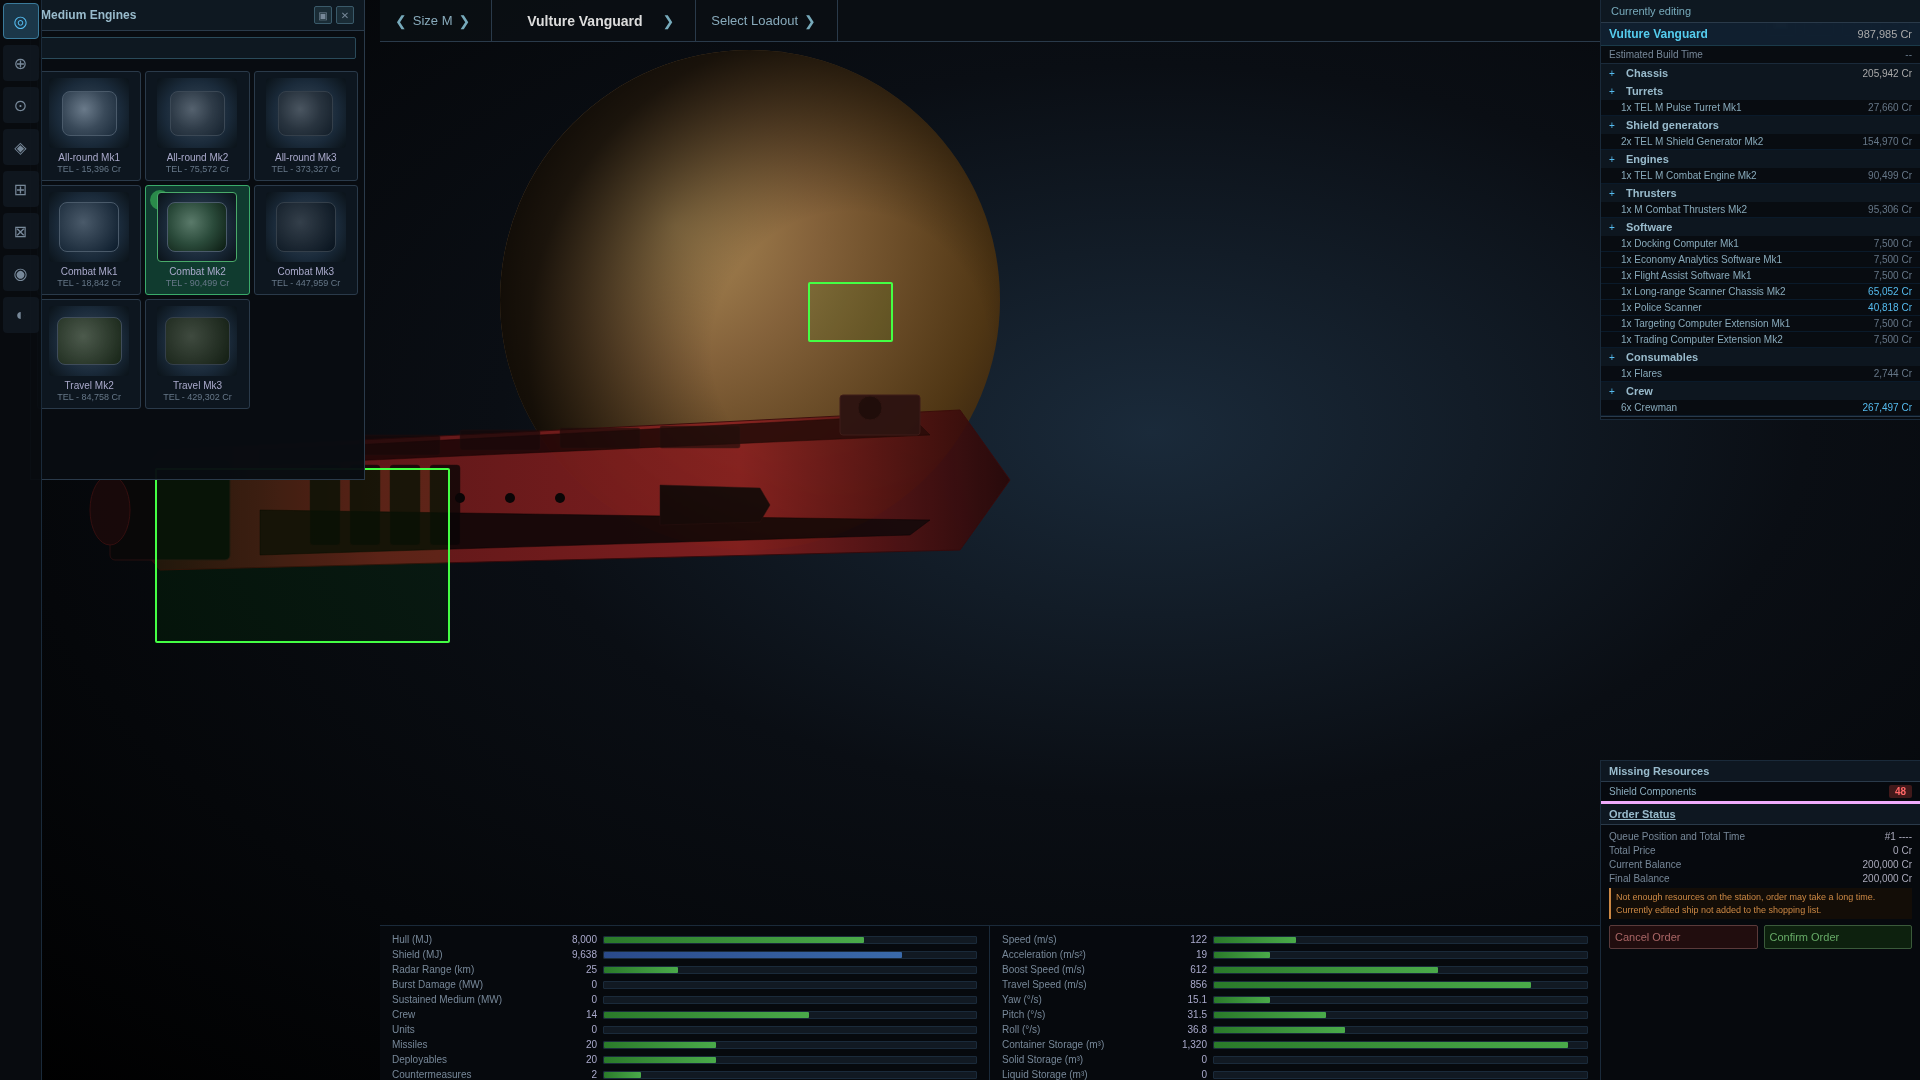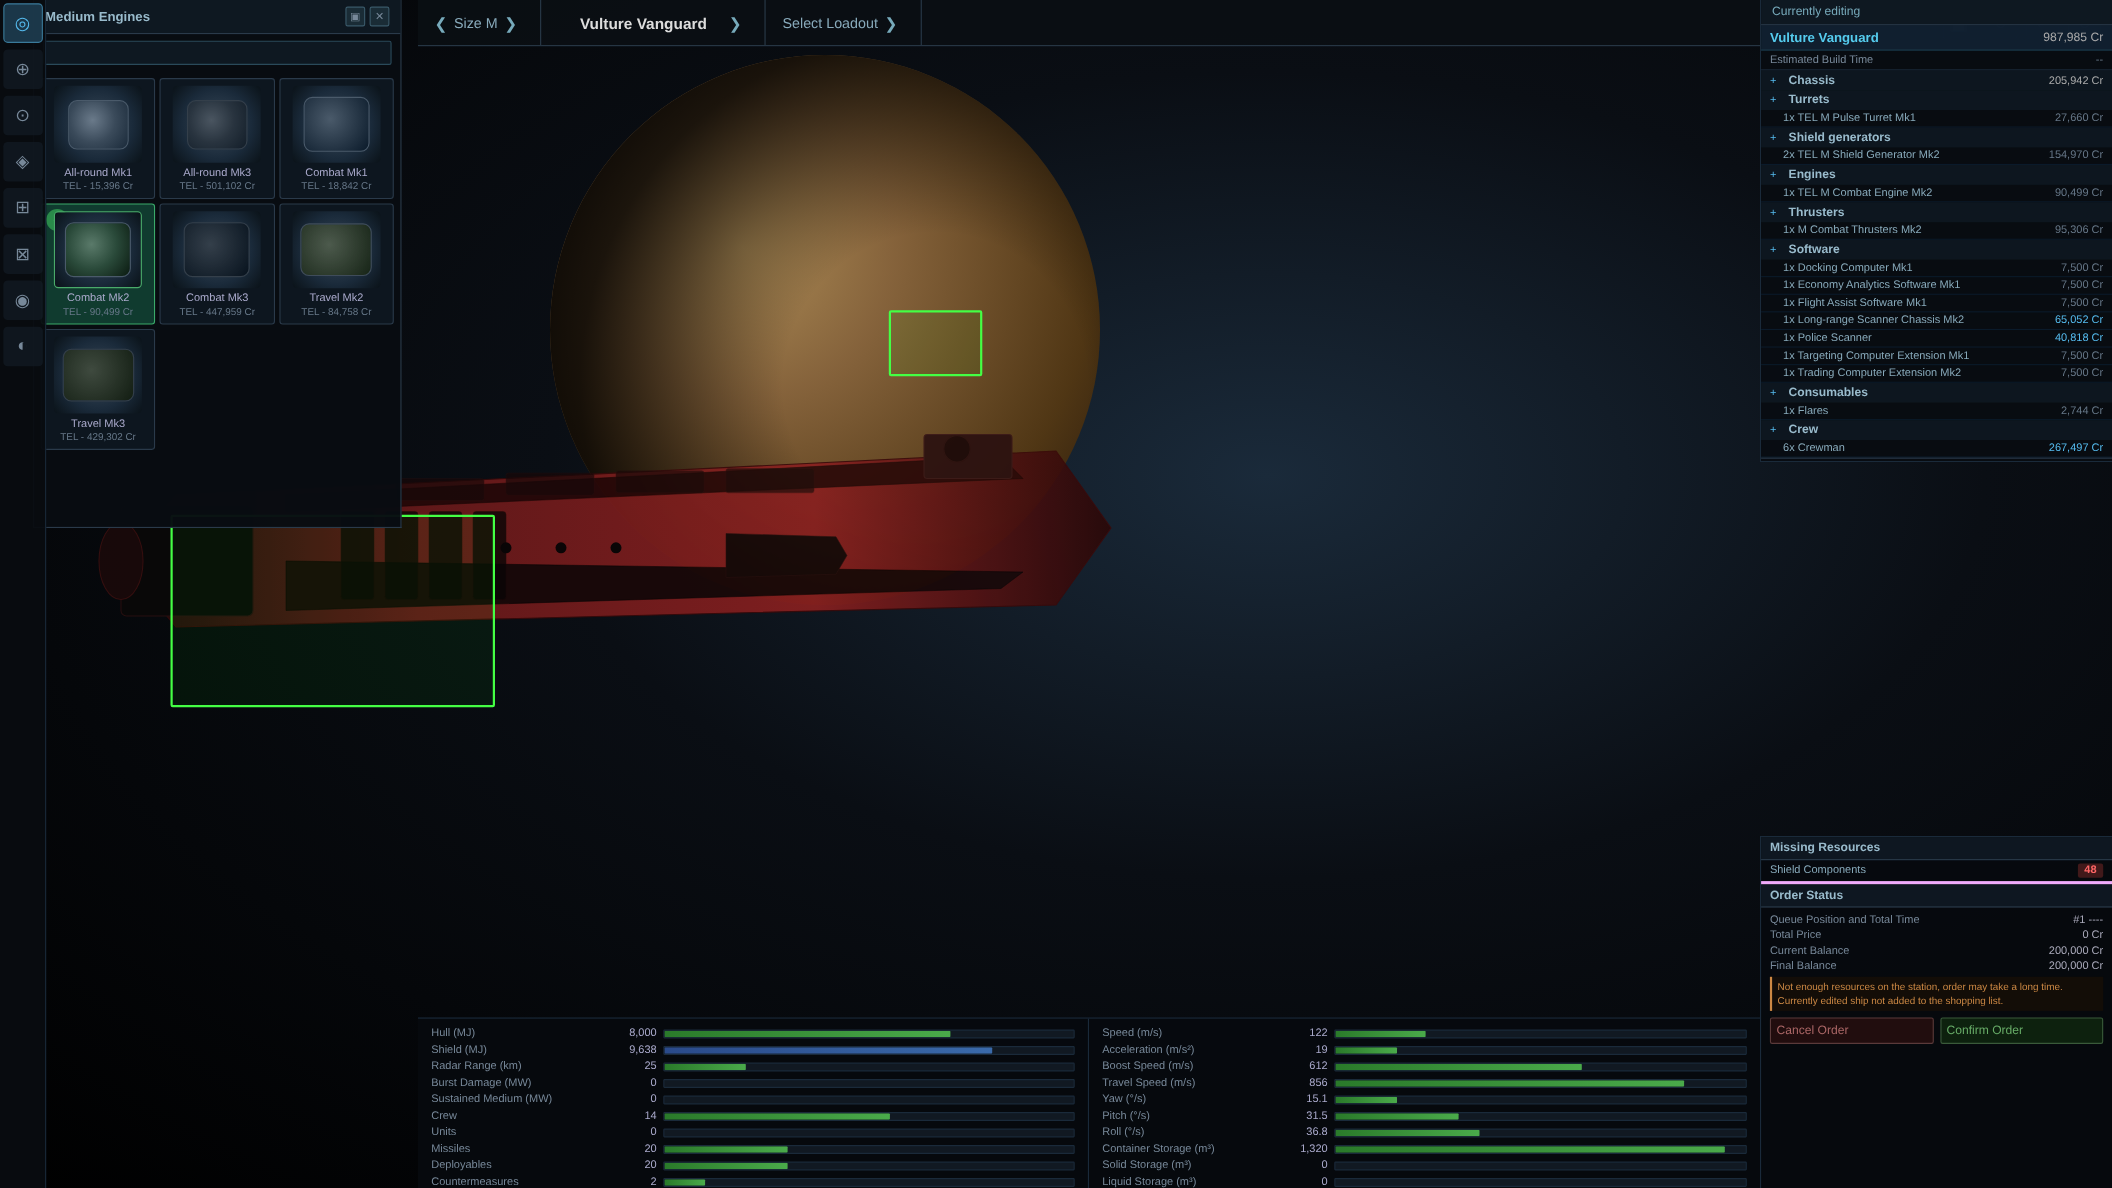--- a/index.html
+++ b/index.html
@@ -523,24 +523,31 @@
 
     <div class="engine-item">
       <div class="engine-img">
         <div class="engine-shape"></div>
       </div>
       <div class="engine-name">All-round Mk1</div>
       <div class="engine-price">TEL - 15,396 Cr</div>
     </div>
     <div class="engine-item">
       <div class="engine-img">
+        <div class="engine-shape" style="filter:brightness(0.8)"></div>
+      </div>
+      <div class="engine-name">All-round Mk2</div>
+      <div class="engine-price">TEL - 75,572 Cr</div>
+    </div>
+    <div class="engine-item">
+      <div class="engine-img">
         <div class="engine-shape" style="filter:brightness(0.7)"></div>
       </div>
       <div class="engine-name">All-round Mk3</div>
-      <div class="engine-price">TEL - 501,102 Cr</div>
+      <div class="engine-price">TEL - 373,327 Cr</div>
     </div>
 
     <div class="engine-item">
       <div class="engine-img">
         <div class="engine-shape combat"></div>
       </div>
       <div class="engine-name">Combat Mk1</div>
       <div class="engine-price">TEL - 18,842 Cr</div>
     </div>
     <div class="engine-item selected-active">
@@ -914,21 +921,21 @@
 
 <div id="bottom-right">
   <div id="missing-resources">
     <div class="br-section-header">Missing Resources</div>
     <div class="missing-item">
       <span class="missing-label">Shield Components</span>
       <span class="missing-count">48</span>
     </div>
   </div>
   <div id="order-status">
-    <div class="br-section-header" style="margin:-6px -8px 6px;">Order Status</div>
+    <div class="br-section-header" style="margin:-6px -8px 6px;text-decoration:underline;">Order Status</div>
     <div class="order-row">
       <span class="order-label">Queue Position and Total Time</span>
       <span class="order-value">#1 ----</span>
     </div>
     <div class="order-row">
       <span class="order-label">Total Price</span>
       <span class="order-value">0 Cr</span>
     </div>
     <div class="order-row">
       <span class="order-label">Current Balance</span>

